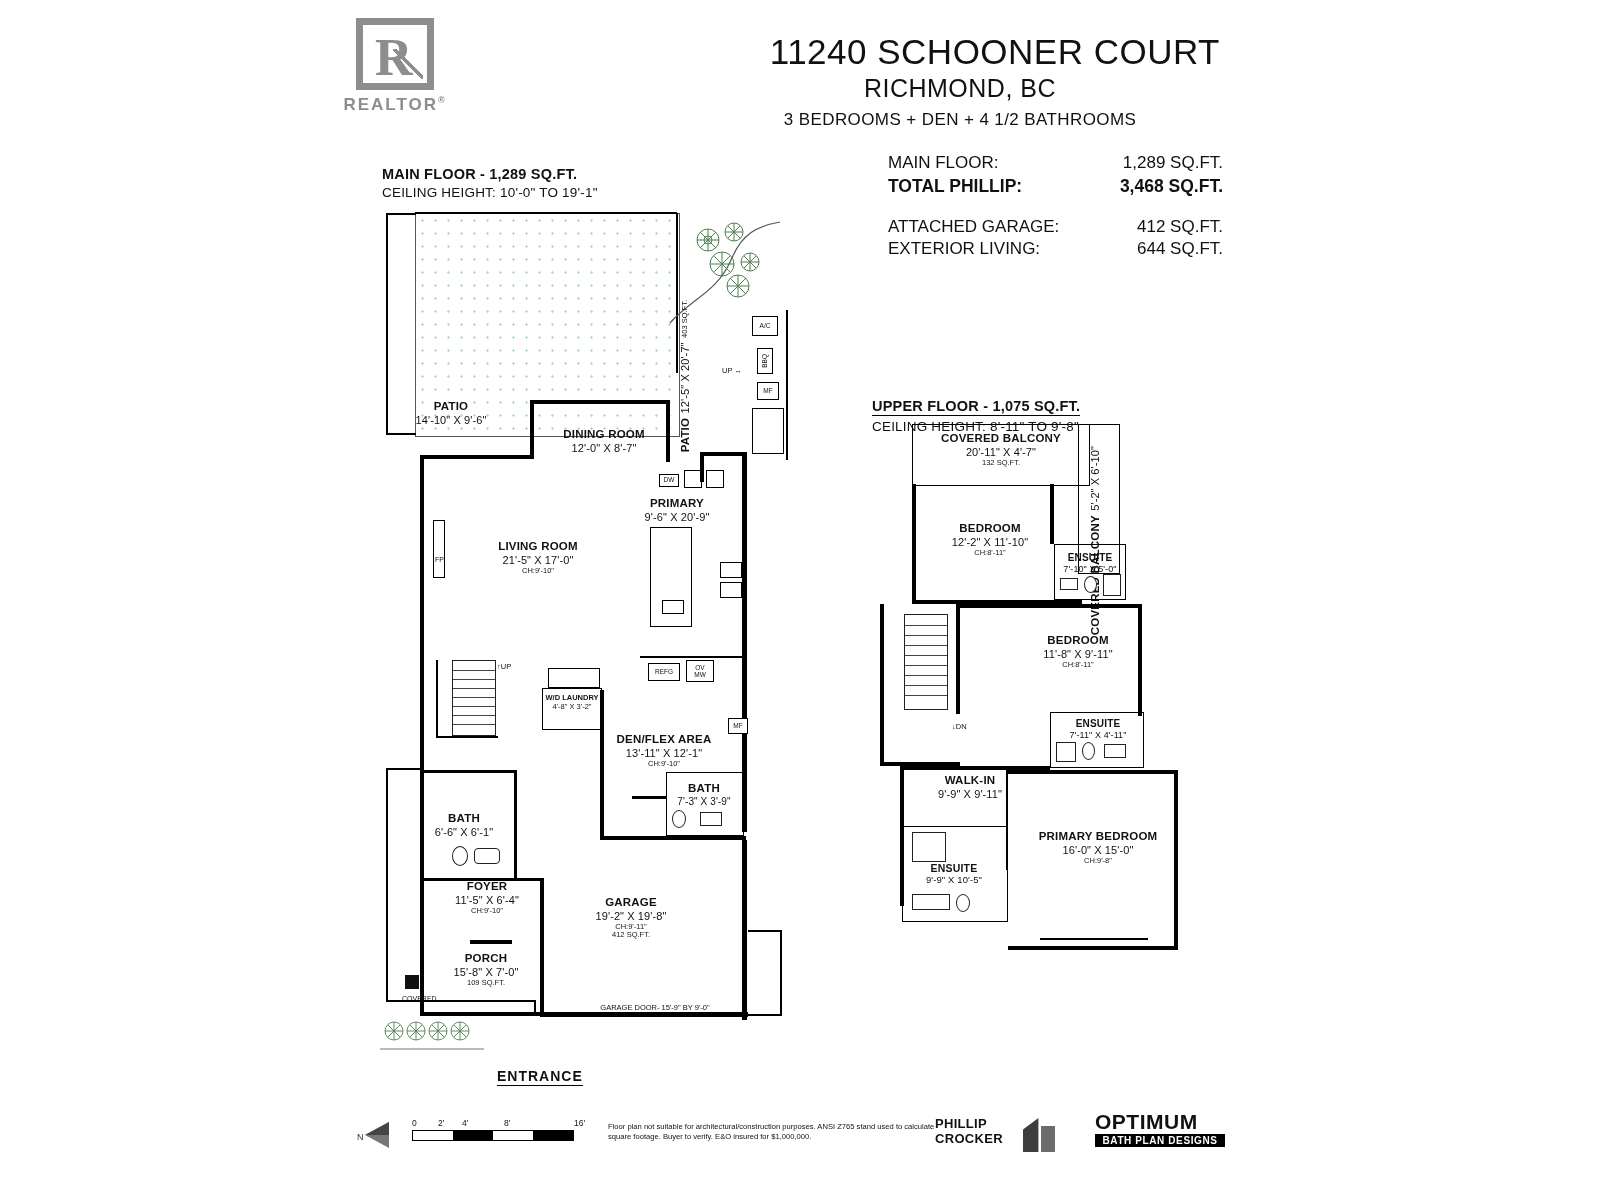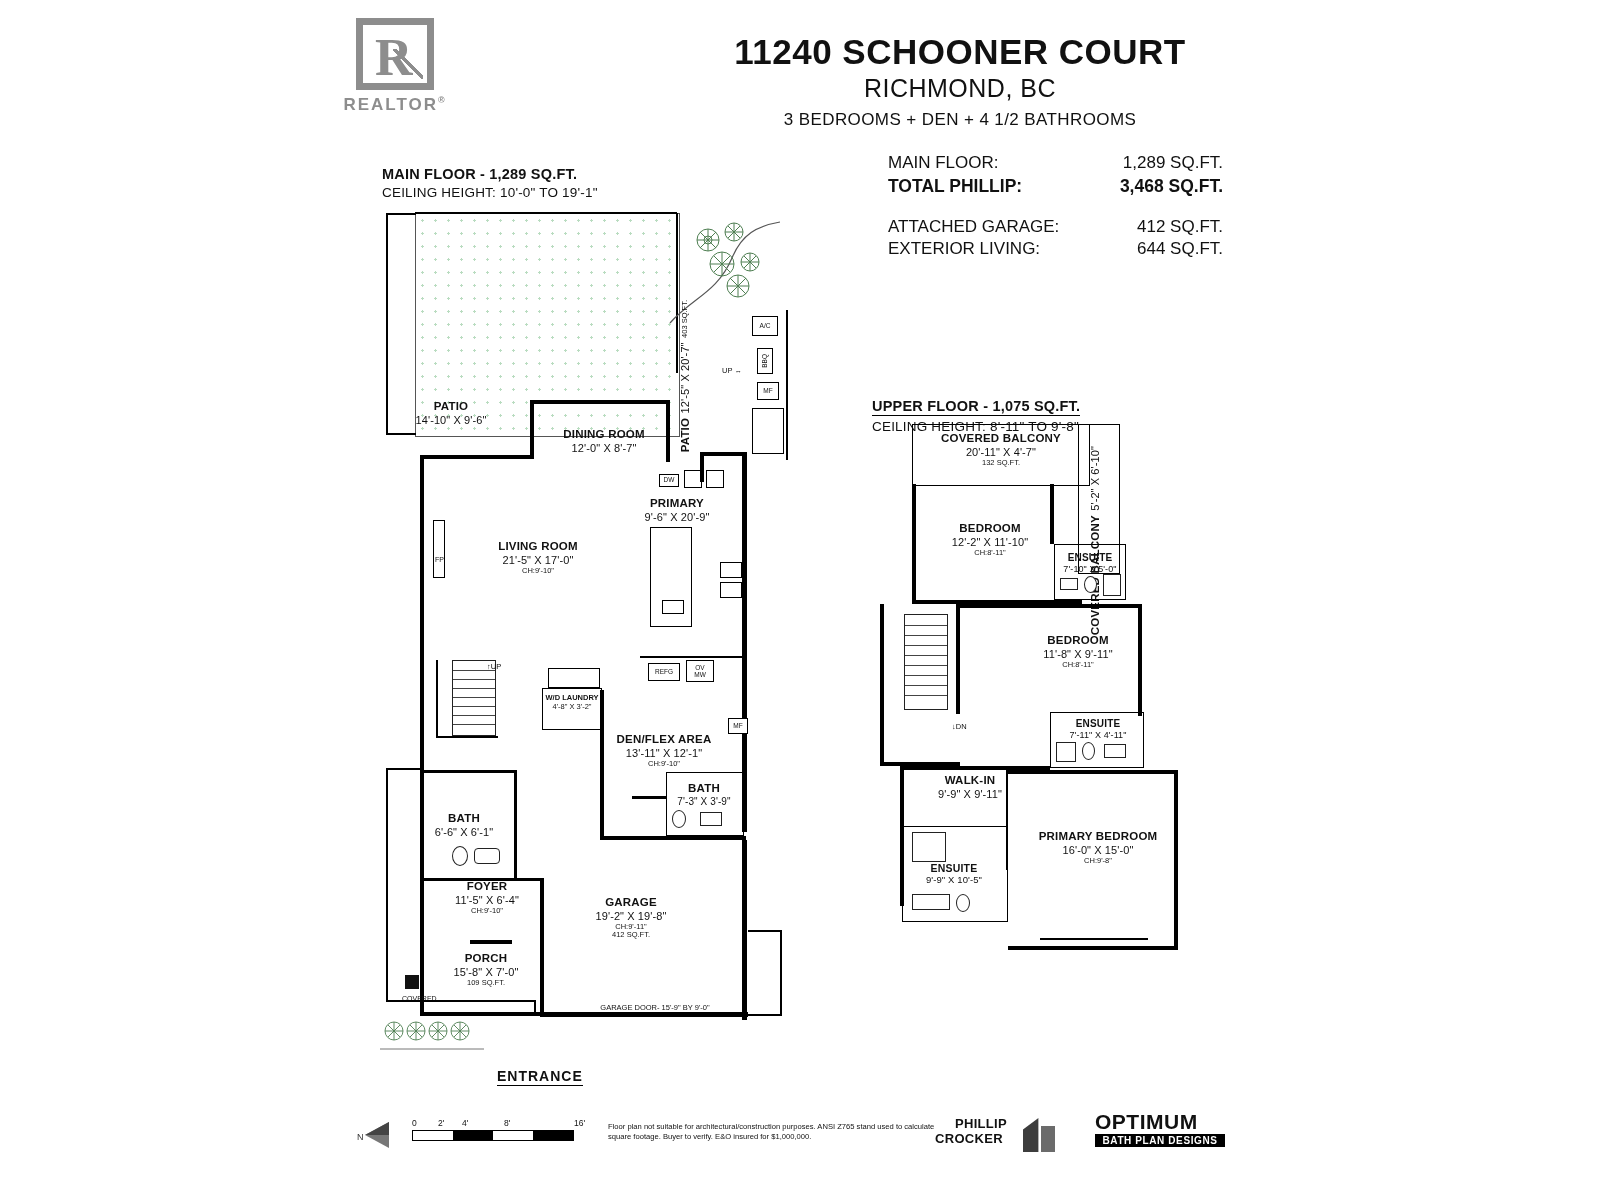--- a/index.html
+++ b/index.html
@@ -5,21 +5,21 @@
   html,body{margin:0;padding:0;background:#ffffff;}
   body{width:1600px;height:1200px;position:relative;font-family:"Liberation Sans",sans-serif;color:#111;overflow:hidden;}
   .abs{position:absolute;}
   
   #realtor-logo{left:340px;top:18px;width:110px;height:105px;}
   #realtor-logo .box{width:78px;height:72px;border:7px solid #8d8d8d;margin:0 auto;box-sizing:border-box;position:relative;}
   #realtor-logo .r{position:absolute;left:12px;top:2px;font-size:52px;font-weight:bold;color:#8d8d8d;font-family:"Liberation Serif",serif;line-height:62px;}
   #realtor-logo .slash{position:absolute;right:4px;bottom:4px;width:30px;height:30px;background:linear-gradient(45deg,transparent 48%,#8d8d8d 48%,#8d8d8d 56%,transparent 56%);}
   #realtor-logo .word{text-align:center;font-size:17px;letter-spacing:2px;color:#8d8d8d;font-weight:bold;margin-top:5px;}
   #realtor-logo .word sup{font-size:9px;}
-  .title{left:700px;top:32px;width:520px;text-align:center;font-size:35px;font-weight:bold;letter-spacing:.5px;}
+  .title{left:700px;top:32px;width:520px;text-align:right;font-size:35px;font-weight:normal;letter-spacing:.5px;}
   .subtitle{left:700px;top:74px;width:520px;text-align:center;font-size:25px;letter-spacing:.5px;}
   .beds{left:700px;top:110px;width:520px;text-align:center;font-size:17px;letter-spacing:.4px;}
   
   #summary{left:888px;top:152px;width:335px;font-size:17px;}
   #summary .row{display:flex;justify-content:space-between;padding:1px 0;}
   #summary .row.underline{border-bottom:1.5px solid #000;}
   #summary .row.total{font-weight:bold;font-size:17.5px;padding-top:2px;}
   #summary .gap{height:18px;}
   
   .sec-cap{font-size:14.5px;font-weight:bold;letter-spacing:.2px;}
@@ -47,21 +47,21 @@
   #entrance{left:497px;top:1068px;font-size:14px;font-weight:bold;letter-spacing:1px;border-bottom:1.8px solid #000;padding-bottom:1px;}
   
   #compass{left:355px;top:1118px;width:40px;height:34px;}
   #scale{left:412px;top:1118px;width:180px;}
   #scale .bar{height:9px;display:flex;border:1px solid #000;width:160px;margin-top:12px;}
   #scale .bar div{flex:1;}
   #scale .ticks{position:relative;height:12px;font-size:8.5px;}
   #scale .ticks span{position:absolute;}
   #disclaimer{left:608px;top:1122px;width:330px;font-size:7.6px;line-height:1.35;}
   #pc-logo{left:935px;top:1116px;width:120px;}
-  #pc-logo .l1{font-size:13px;font-weight:bold;letter-spacing:.3px;margin-left:20px;}
+  #pc-logo .l1{font-size:13px;font-weight:bold;letter-spacing:.3px;}
   #pc-logo .l2{font-size:13px;font-weight:bold;letter-spacing:.3px;}
   #pc-mark{position:absolute;left:88px;top:2px;width:28px;height:34px;background:#3d3d3d;
      clip-path:polygon(0 34%,55% 0,55% 100%,0 100%);}
   #pc-mark2{position:absolute;left:106px;top:10px;width:14px;height:26px;background:#6b6b6b;}
   #opt-logo{left:1095px;top:1110px;width:130px;}
   #opt-logo .o1{font-size:21px;font-weight:bold;letter-spacing:.5px;}
   #opt-logo .o2{font-size:10px;font-weight:bold;background:#000;color:#fff;text-align:center;letter-spacing:.6px;padding:1px 0;}
   
   .fx{position:absolute;border:1.1px solid #222;box-sizing:border-box;background:#fff;}
   .fxc{position:absolute;border:1.1px solid #222;border-radius:50%;box-sizing:border-box;background:#fff;}
@@ -203,21 +203,21 @@
 
   <div class="stair" style="left:452px;top:660px;width:44px;height:76px;">
     <i style="top:9px"></i>
       <i style="top:18px"></i>
       <i style="top:27px"></i>
       <i style="top:36px"></i>
       <i style="top:45px"></i>
       <i style="top:54px"></i>
       <i style="top:63px"></i>
   </div>
-  <div class="arrowtxt" style="left:487px;top:662px;">↑<span>UP</span></div>
+  <div class="arrowtxt" style="left:497px;top:662px;">↑<span>UP</span></div>
   <div class="wall" style="left:436px;top:736px;width:62px;height:2px;"></div>
   <div class="wall" style="left:436px;top:660px;width:2px;height:78px;"></div>
 
   <div class="wallt" style="left:542px;top:688px;width:60px;height:42px;"></div>
   <div class="abs room-lbl" style="left:540px;top:694px;width:64px;">
     <div class="s" style="font-weight:bold;">W/D LAUNDRY</div>
     <div class="s">4'-8" X 3'-2"</div>
   </div>
   <div class="wallt" style="left:548px;top:668px;width:52px;height:20px;"></div>
 

